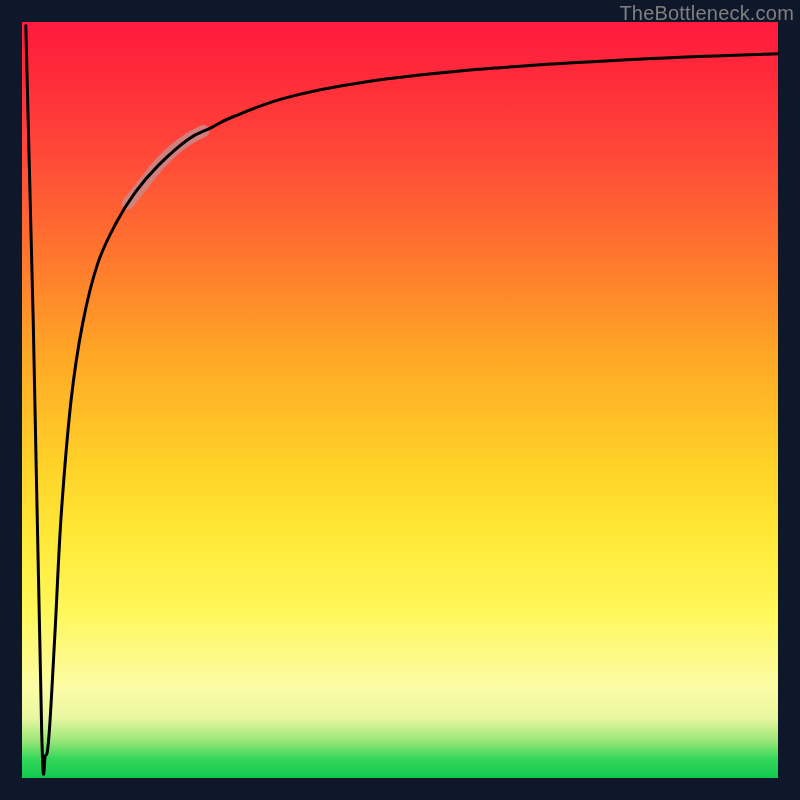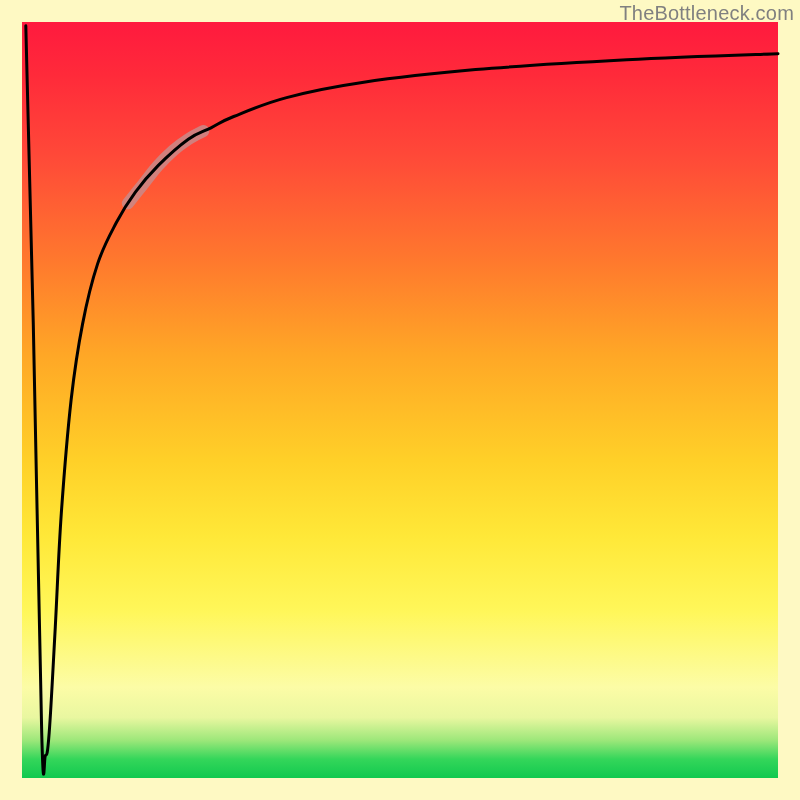--- a/index.html
+++ b/index.html
@@ -8,21 +8,21 @@
     width: 800px;
     height: 800px;
     background: #000;
     overflow: hidden;
     font-family: Arial, Helvetica, sans-serif;
   }
   .frame {
     position: relative;
     width: 800px;
     height: 800px;
-    background: #fef9c3;
+    background: #0f172a;
   }
   .plot-area {
     position: absolute;
     left: 22px;
     top: 22px;
     width: 756px;
     height: 756px;
     
     background: linear-gradient(to bottom,
       #ff1a3e 0%,

